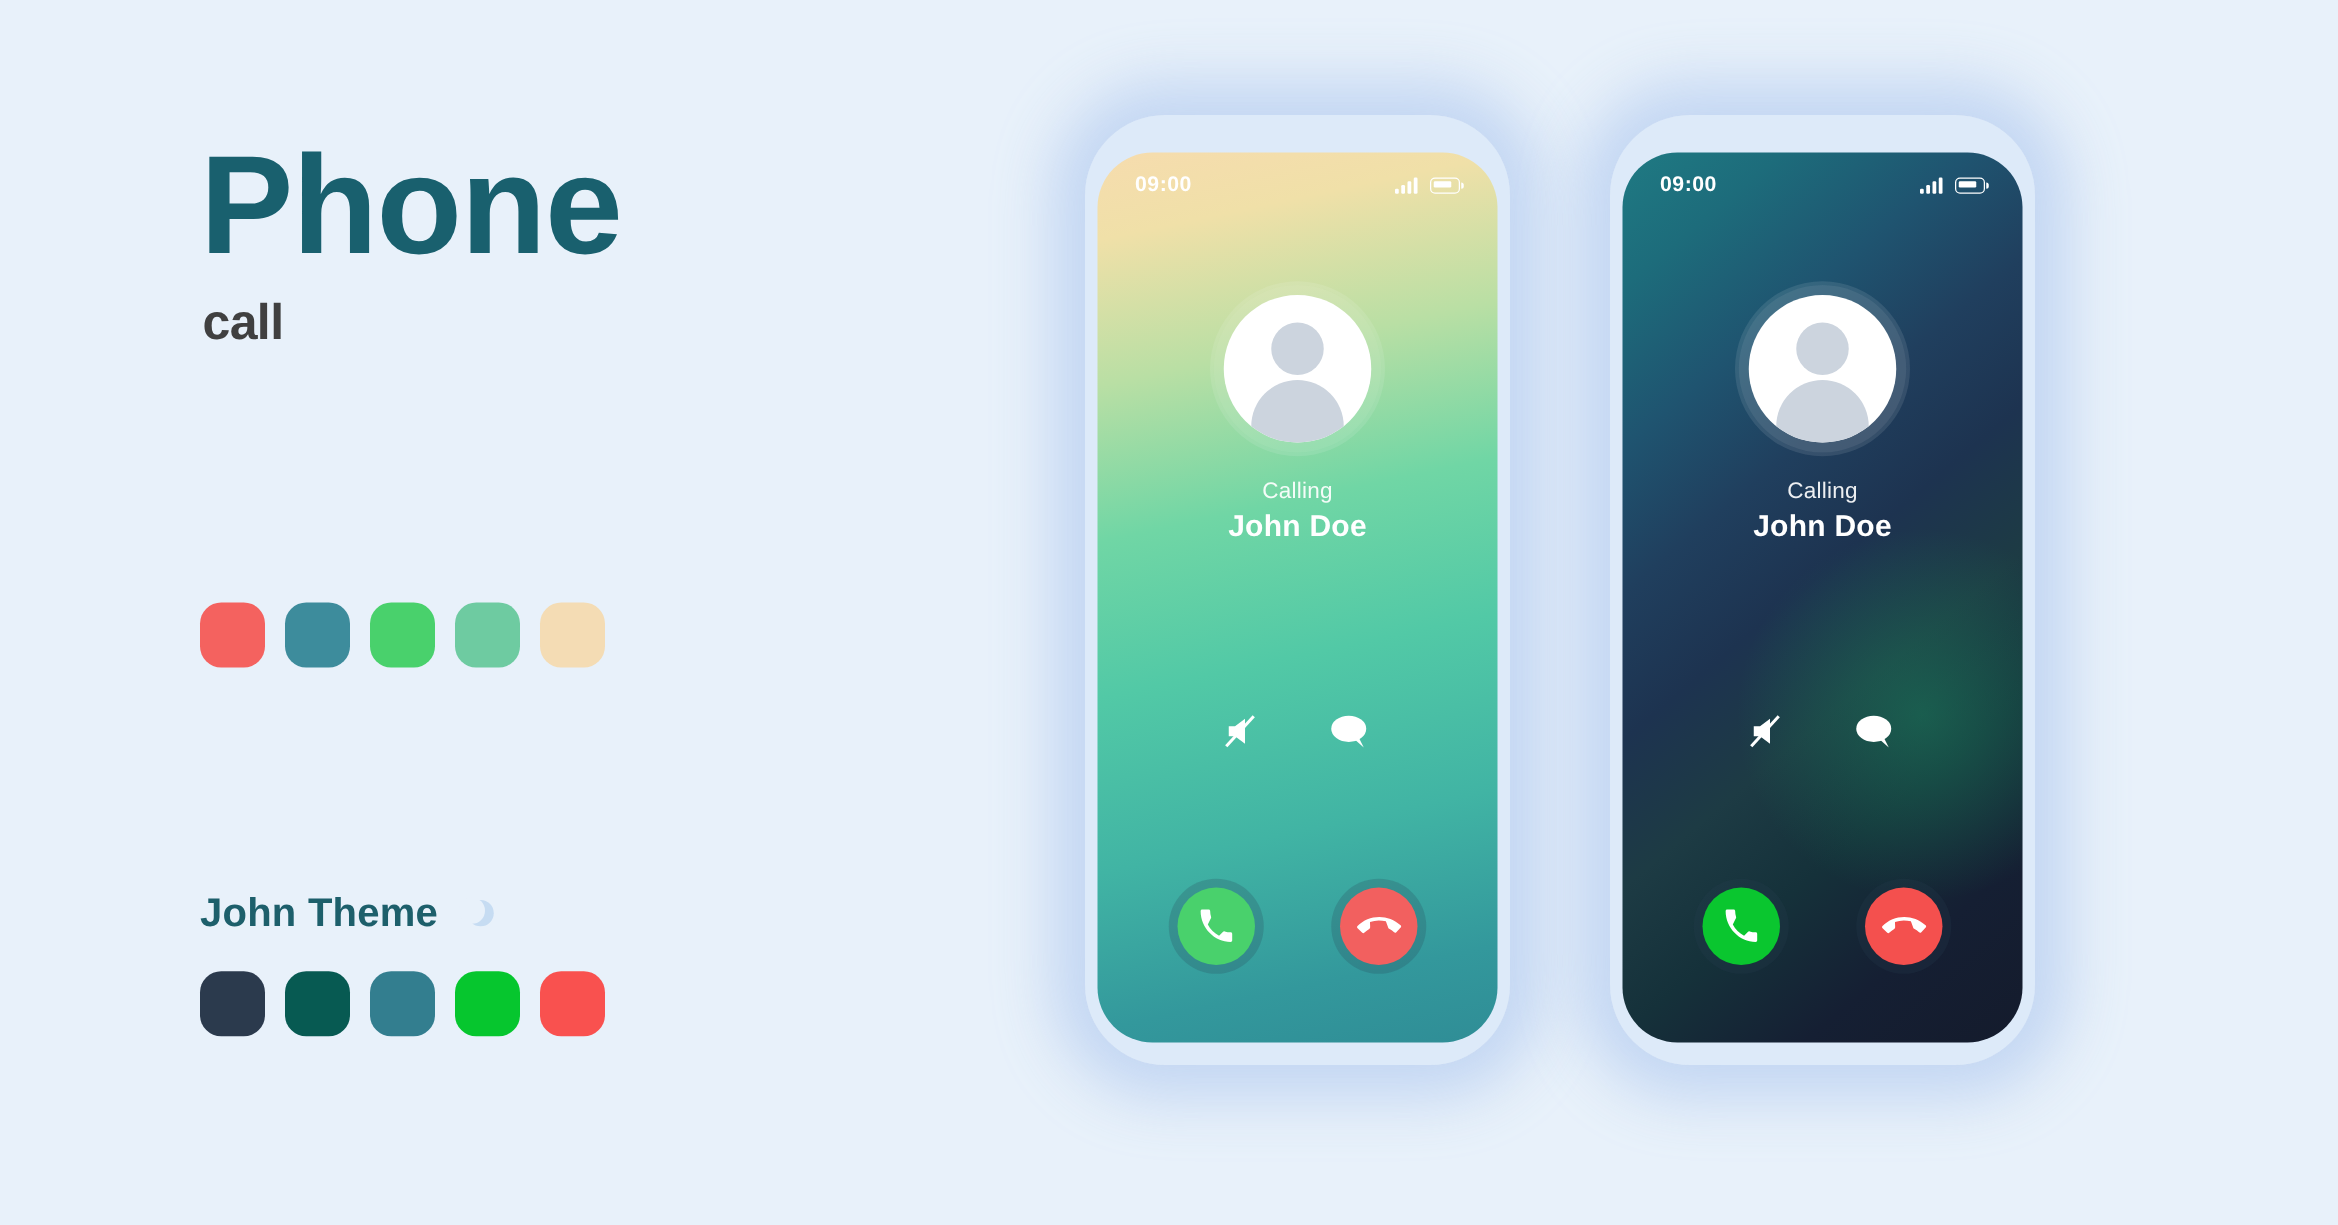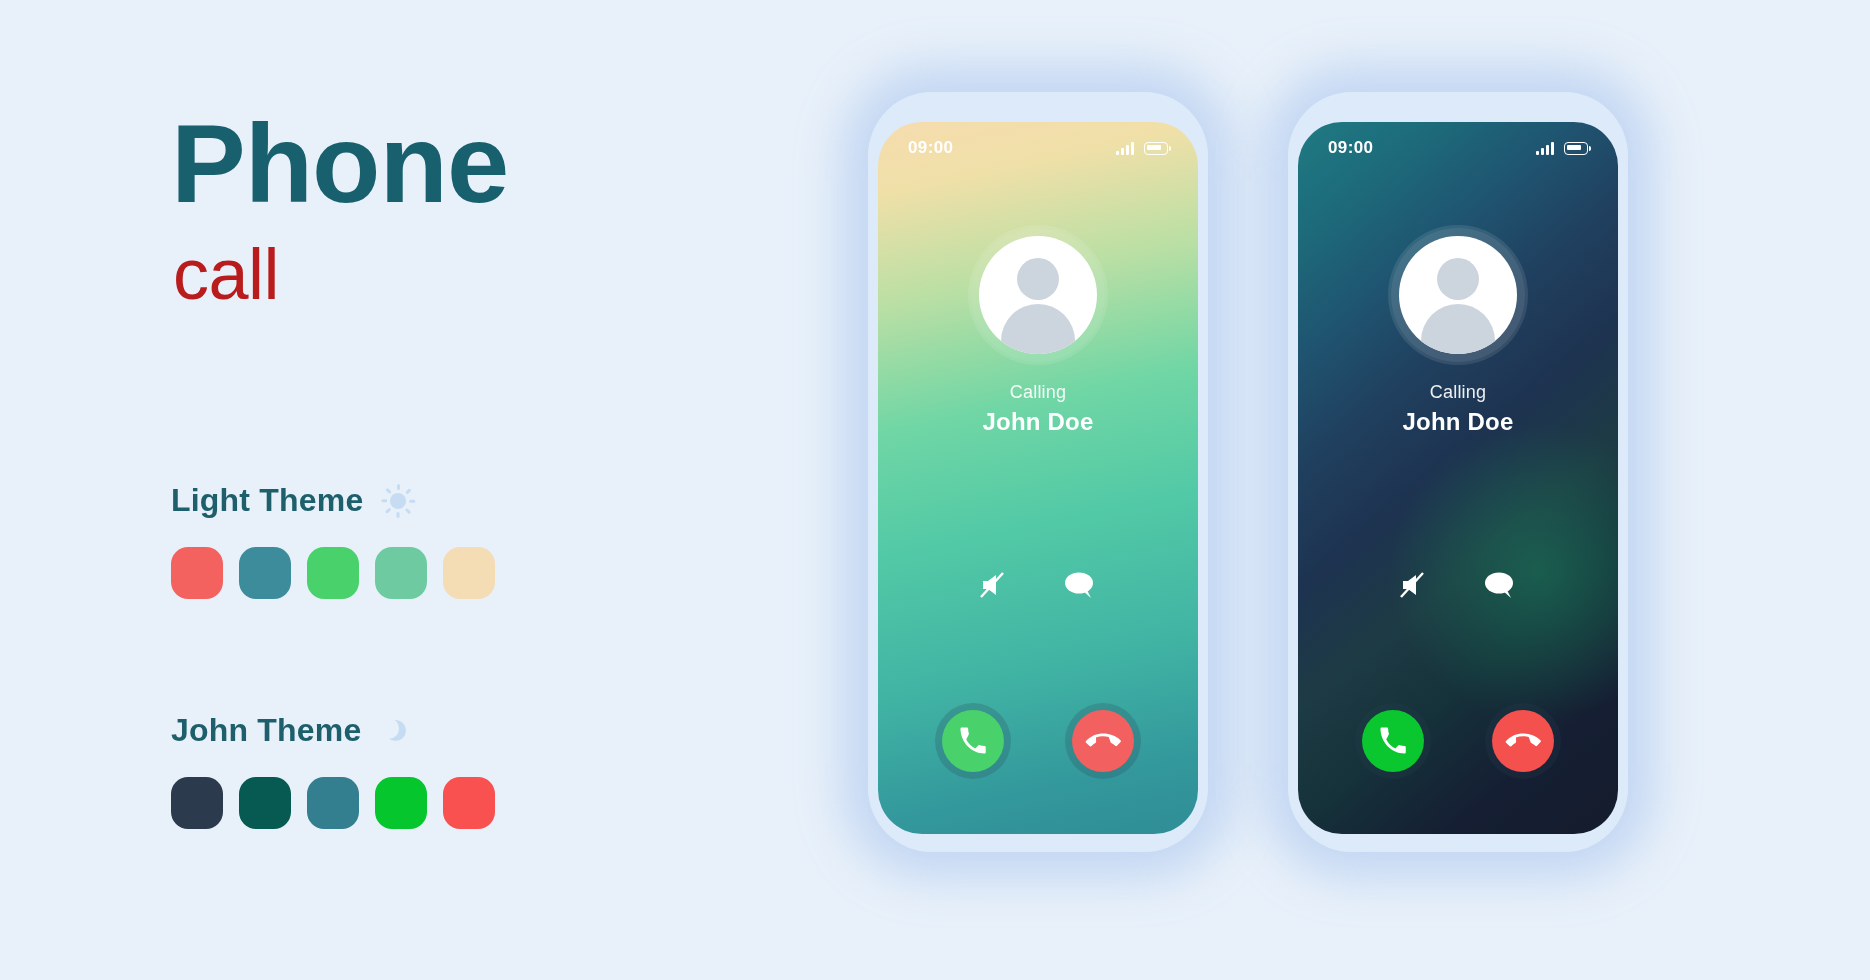--- a/index.html
+++ b/index.html
@@ -11,43 +11,43 @@
     height: 980px;
     background: #e8f1fa;
     font-family: "Liberation Sans", sans-serif;
     overflow: hidden;
     position: relative;
   }
 
   
   .left-panel {
     position: absolute;
-    left: 11px;
+    left: 0;
     top: 0;
     width: 830px;
     height: 765px;
   }
 
   .title-block {
     position: absolute;
     left: 160px;
     top: 108px;
   }
   .title-main {
     font-size: 112px;
     font-weight: bold;
     color: #19606e;
     letter-spacing: -1px;
     line-height: 1.0;
     margin: 0;
   }
   .title-sub {
-    font-size: 72px;
-    font-weight: normal;
-    color: #b91c1c;
+    font-size: 40px;
+    font-weight: bold;
+    color: #404040;
     letter-spacing: -0.5px;
     line-height: 1.0;
     margin: 18px 0 0 2px;
   }
 
   .theme-block {
     position: absolute;
     left: 160px;
   }
   .theme-block.light { top: 482px; }
@@ -365,34 +365,20 @@
 <body style="background: rgb(232, 241, 250);">
 
 <div class="left-panel">
 
   <div class="title-block">
     <div class="title-main">Phone</div>
     <div class="title-sub">call</div>
   </div>
 
   <div class="theme-block light">
-    <div class="theme-heading">
-      <span class="theme-label">Light Theme</span>
-      <span class="theme-icon">
-        <span class="sun-core"></span>
-        <span class="sun-ray" style="transform:rotate(0deg)"></span>
-        <span class="sun-ray" style="transform:rotate(45deg)"></span>
-        <span class="sun-ray" style="transform:rotate(90deg)"></span>
-        <span class="sun-ray" style="transform:rotate(135deg)"></span>
-        <span class="sun-ray" style="transform:rotate(180deg)"></span>
-        <span class="sun-ray" style="transform:rotate(225deg)"></span>
-        <span class="sun-ray" style="transform:rotate(270deg)"></span>
-        <span class="sun-ray" style="transform:rotate(315deg)"></span>
-      </span>
-    </div>
     <div class="swatch-row">
       <span class="swatch" style="background: rgb(244, 98, 95);"></span>
       <span class="swatch" style="background: rgb(61, 140, 156);"></span>
       <span class="swatch" style="background: rgb(73, 209, 108);"></span>
       <span class="swatch" style="background: rgb(110, 203, 161);"></span>
       <span class="swatch" style="background: rgb(244, 220, 180);"></span>
     </div>
   </div>
 
   <div class="theme-block dark">

